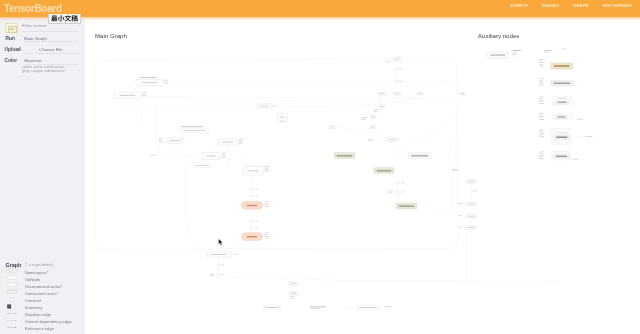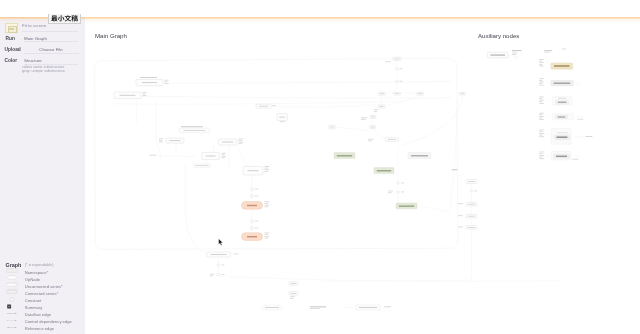--- a/index.html
+++ b/index.html
@@ -51,20 +51,29 @@
   .main{position:absolute;left:85px;top:17px;width:555px;height:317px;background:#ffffff;}
   .m-title{position:absolute;left:95px;top:32px;font-size:6.1px;color:#43434b;line-height:7px;}
   .a-title{position:absolute;left:478px;top:32px;font-size:6.1px;color:#43434b;line-height:7px;}
   #graph{position:absolute;left:0;top:0;}
 </style>
 </head>
 <body>
 
 <div id="app">
 
+  <div class="topbar">
+    <div class="tb-logo">TensorBoard</div>
+    <div class="tb-nav">
+      <div class="navitem">EVENTS</div>
+      <div class="navitem">IMAGES</div>
+      <div class="navitem">GRAPH</div>
+      <div class="navitem">HISTOGRAMS</div>
+    </div>
+  </div>
 
   <div class="sidebar">
 
     <div class="s-icon">
         <i></i>
         <b></b>
       </div>
     <div class="s-fit">Fit to screen</div>
     <div class="s-rule" style="left:22px;top:13.5px;width:56px;"></div>
 

